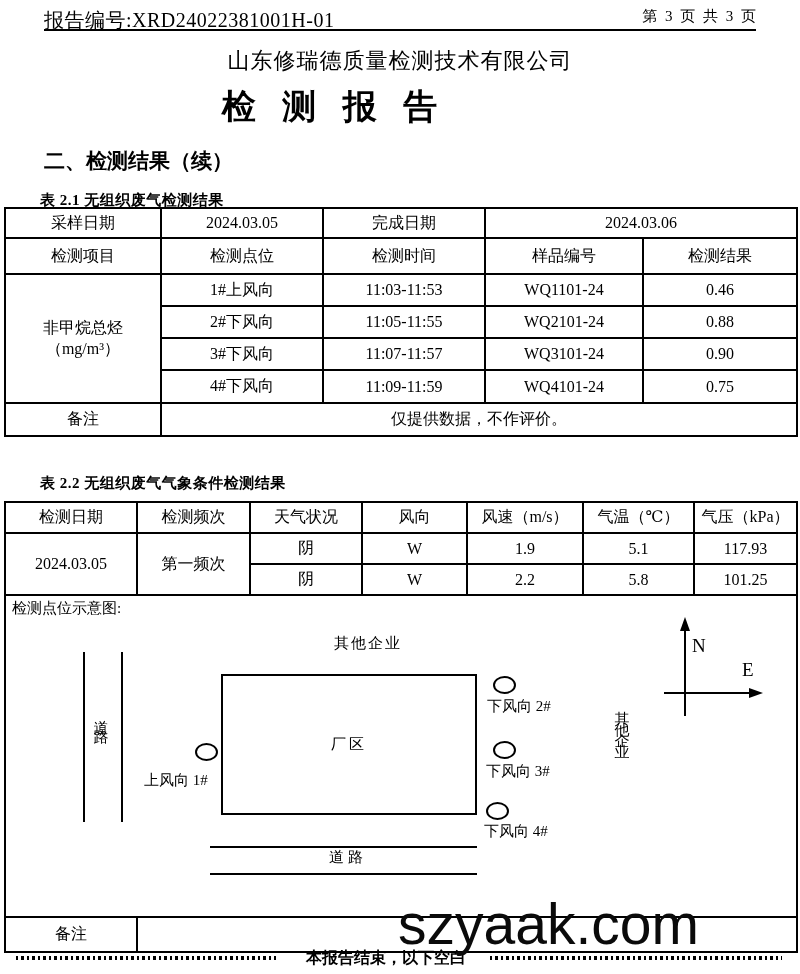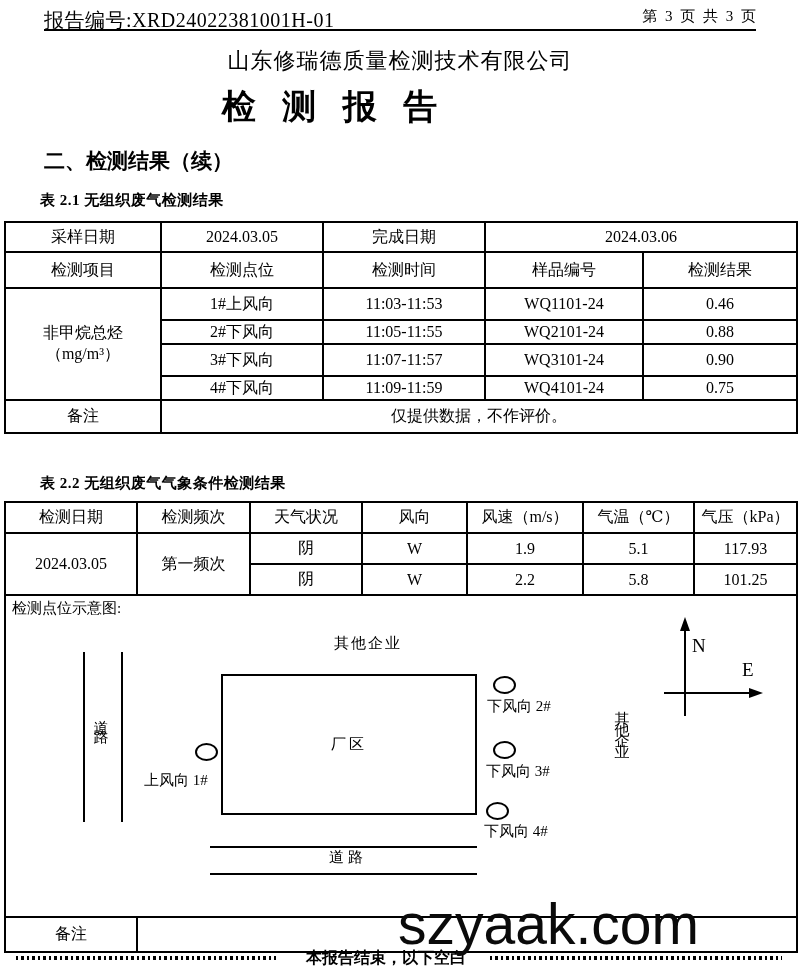--- a/index.html
+++ b/index.html
@@ -14,21 +14,21 @@
   .company{left:0;top:46px;width:800px;text-align:center;font-size:22px;letter-spacing:1px;}
   .doc-title{left:0;top:84px;width:668px;text-align:center;font-size:34px;font-weight:bold;letter-spacing:9px;}
   .section-heading{left:44px;top:147px;font-size:21px;font-weight:bold;}
   .tbl-title{font-size:15px;font-weight:bold;letter-spacing:.5px;}
   .t21-title{left:40px;top:191px;}
   .t22-title{left:40px;top:474px;}
   
   table{border-collapse:collapse;table-layout:fixed;}
   td,th{border:2px solid #000;font-size:16px;font-weight:normal;text-align:center;
         vertical-align:middle;padding:0;overflow:hidden;}
-  .t21{left:4px;top:221px;width:792px;}
+  .t21{left:4px;top:207px;width:792px;}
   .t22{left:4px;top:501px;width:792px;}
   .unit-line{font-size:16px;}
   
   .diagram-cell{vertical-align:top;text-align:left;}
   .diagram{position:relative;width:100%;height:320px;}
   .diagram .abs{font-size:15px;white-space:nowrap;}
   .diagram-label{left:6px;top:3px;font-size:16px;font-family:Liberation Serif, serif;}
   .vline{width:2px;background:#000;}
   .hline{height:2px;background:#000;}
   .vtext{writing-mode:vertical-rl;text-orientation:upright;letter-spacing:9px;font-size:17px;line-height:1;}
@@ -85,33 +85,33 @@
     <tr style="height:32px">
       <td rowspan="4">
         <div>非甲烷总烃</div>
         <div class="unit-line">（mg/m³）</div>
       </td>
       <td>1#上风向</td>
       <td>11:03-11:53</td>
       <td>WQ1101-24</td>
       <td>0.46</td>
     </tr>
-    <tr style="height:24px">
+    <tr style="height:32px">
       <td>2#下风向</td>
       <td>11:05-11:55</td>
       <td>WQ2101-24</td>
       <td>0.88</td>
     </tr>
     <tr style="height:32px">
       <td>3#下风向</td>
       <td>11:07-11:57</td>
       <td>WQ3101-24</td>
       <td>0.90</td>
     </tr>
-    <tr style="height:24px">
+    <tr style="height:33px">
       <td>4#下风向</td>
       <td>11:09-11:59</td>
       <td>WQ4101-24</td>
       <td>0.75</td>
     </tr>
     <tr style="height:33px">
       <td>备注</td>
       <td colspan="4">仅提供数据，不作评价。</td>
     </tr>
   </tbody>

